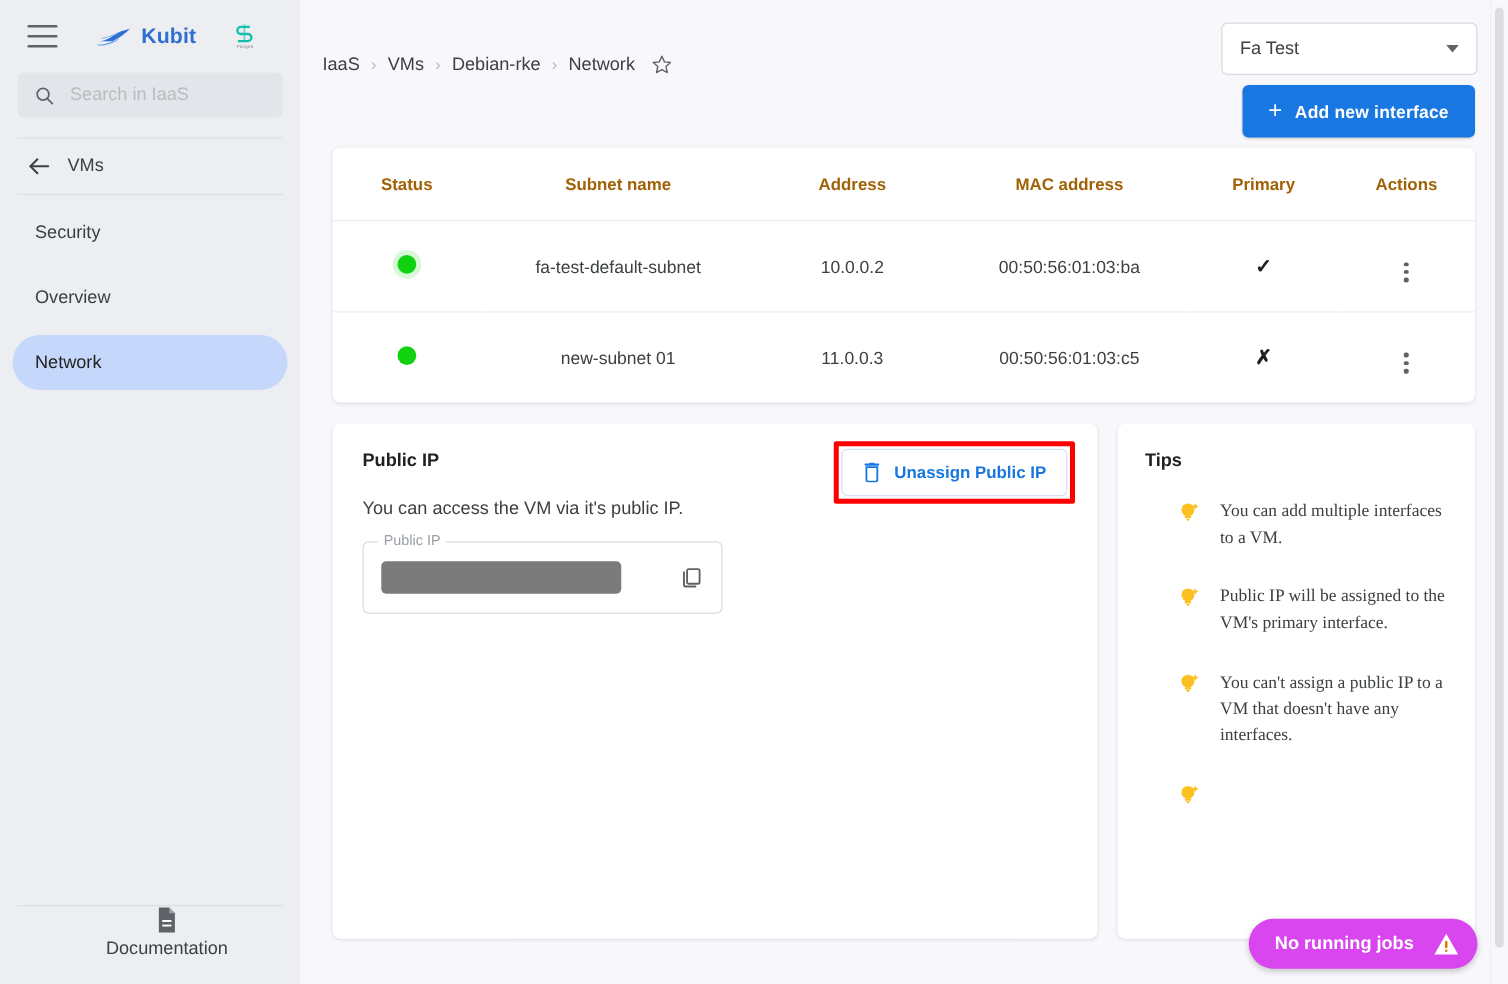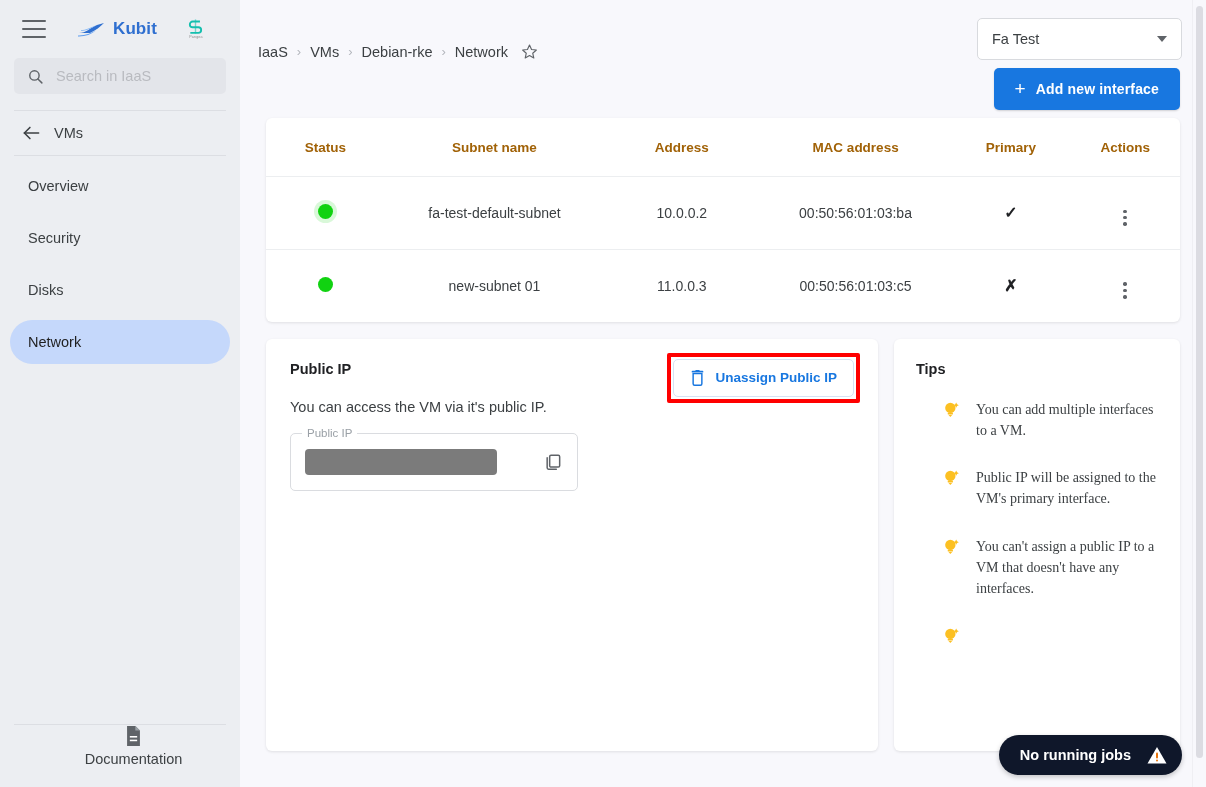--- a/index.html
+++ b/index.html
@@ -189,21 +189,21 @@
   .copy-btn { margin-left: auto; cursor: pointer; display: block; }
 
   .tips-list { margin-top: 22px; }
   .tip { display: flex; gap: 14px; margin-bottom: 26px; padding-left: 26px; font-family: Liberation Serif, serif; }
   .tip .bulb { flex: 0 0 20px; margin-top: 1px; }
   .tip .txt { font-size: 14px; color: #3c4043; line-height: 1.52; max-width: 186px; }
 
   
   .jobs-pill {
     position: absolute; right: 24px; bottom: 12px;
-    height: 40px; background: #0f172a; border-radius: 20px;
+    height: 40px; background: #d946ef; border-radius: 20px;
     display: inline-flex; align-items: center; gap: 14px;
     padding: 0 13px 0 21px; cursor: pointer;
     box-shadow: 0 2px 5px rgba(0,0,0,.22);
   }
   .jobs-pill .lbl { color: #fff; font-size: 14.5px; font-weight: bold; }
 
   
   .scrollbar {
     position: absolute; right: 0; top: 0; width: 14px; height: 787px;
     background: #f8f8fc; border-left: 1px solid #efeff3;
@@ -262,27 +262,24 @@
         <line x1="3" y1="10" x2="21" y2="10" stroke="#3c4043" stroke-width="2" stroke-linecap="round"></line>
         <polyline points="10,3 3,10 10,17" fill="none" stroke="#3c4043" stroke-width="2" stroke-linecap="round" stroke-linejoin="round"></polyline>
       </svg>
       <span class="lbl">VMs</span>
     </div>
 
     <div class="sb-div2"></div>
 
     <nav class="nav">
       <div class="nav-item">
+        <span>Security</span>
+      </div>
+      <div class="nav-item">
         <span>Overview</span>
-      </div>
-      <div class="nav-item">
-        <span>Security</span>
-      </div>
-      <div class="nav-item">
-        <span>Disks</span>
       </div>
       <div class="nav-item active">
         <span>Network</span>
       </div>
     </nav>
 
     <div class="sb-bottom">
       <div class="sep"></div>
       <div class="doc-row">
         <svg width="19" height="22" viewBox="0 0 20 24">

